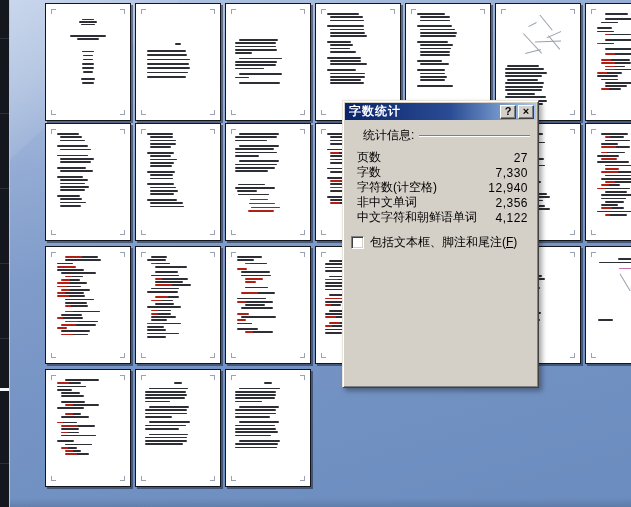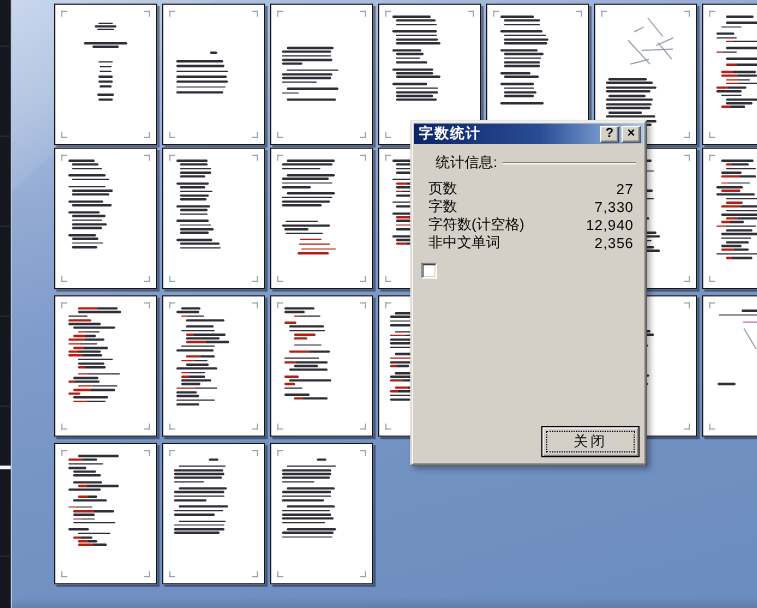--- a/index.html
+++ b/index.html
@@ -819,21 +819,23 @@
           <span class="stat-value">7,330</span>
         </div>
         <div class="stat-row">
           <span>字符数(计空格)</span>
           <span class="stat-value">12,940</span>
         </div>
         <div class="stat-row">
           <span>非中文单词</span>
           <span class="stat-value">2,356</span>
         </div>
+        <div class="stat-row">
+          <span>中文字符和朝鲜语单词</span>
+          <span class="stat-value">4,122</span>
+        </div>
       </div>
     <div class="checkbox-row">
       <span class="checkbox"></span>
+      <span class="cb-label"><span>包括文本框、脚注和尾注(</span><u>F</u><span>)</span></span>
     </div>
-    <button class="close-btn">
-      <span class="focus-rect">关闭</span>
-    </button>
   </div>
 </div>
 
 </body></html>

